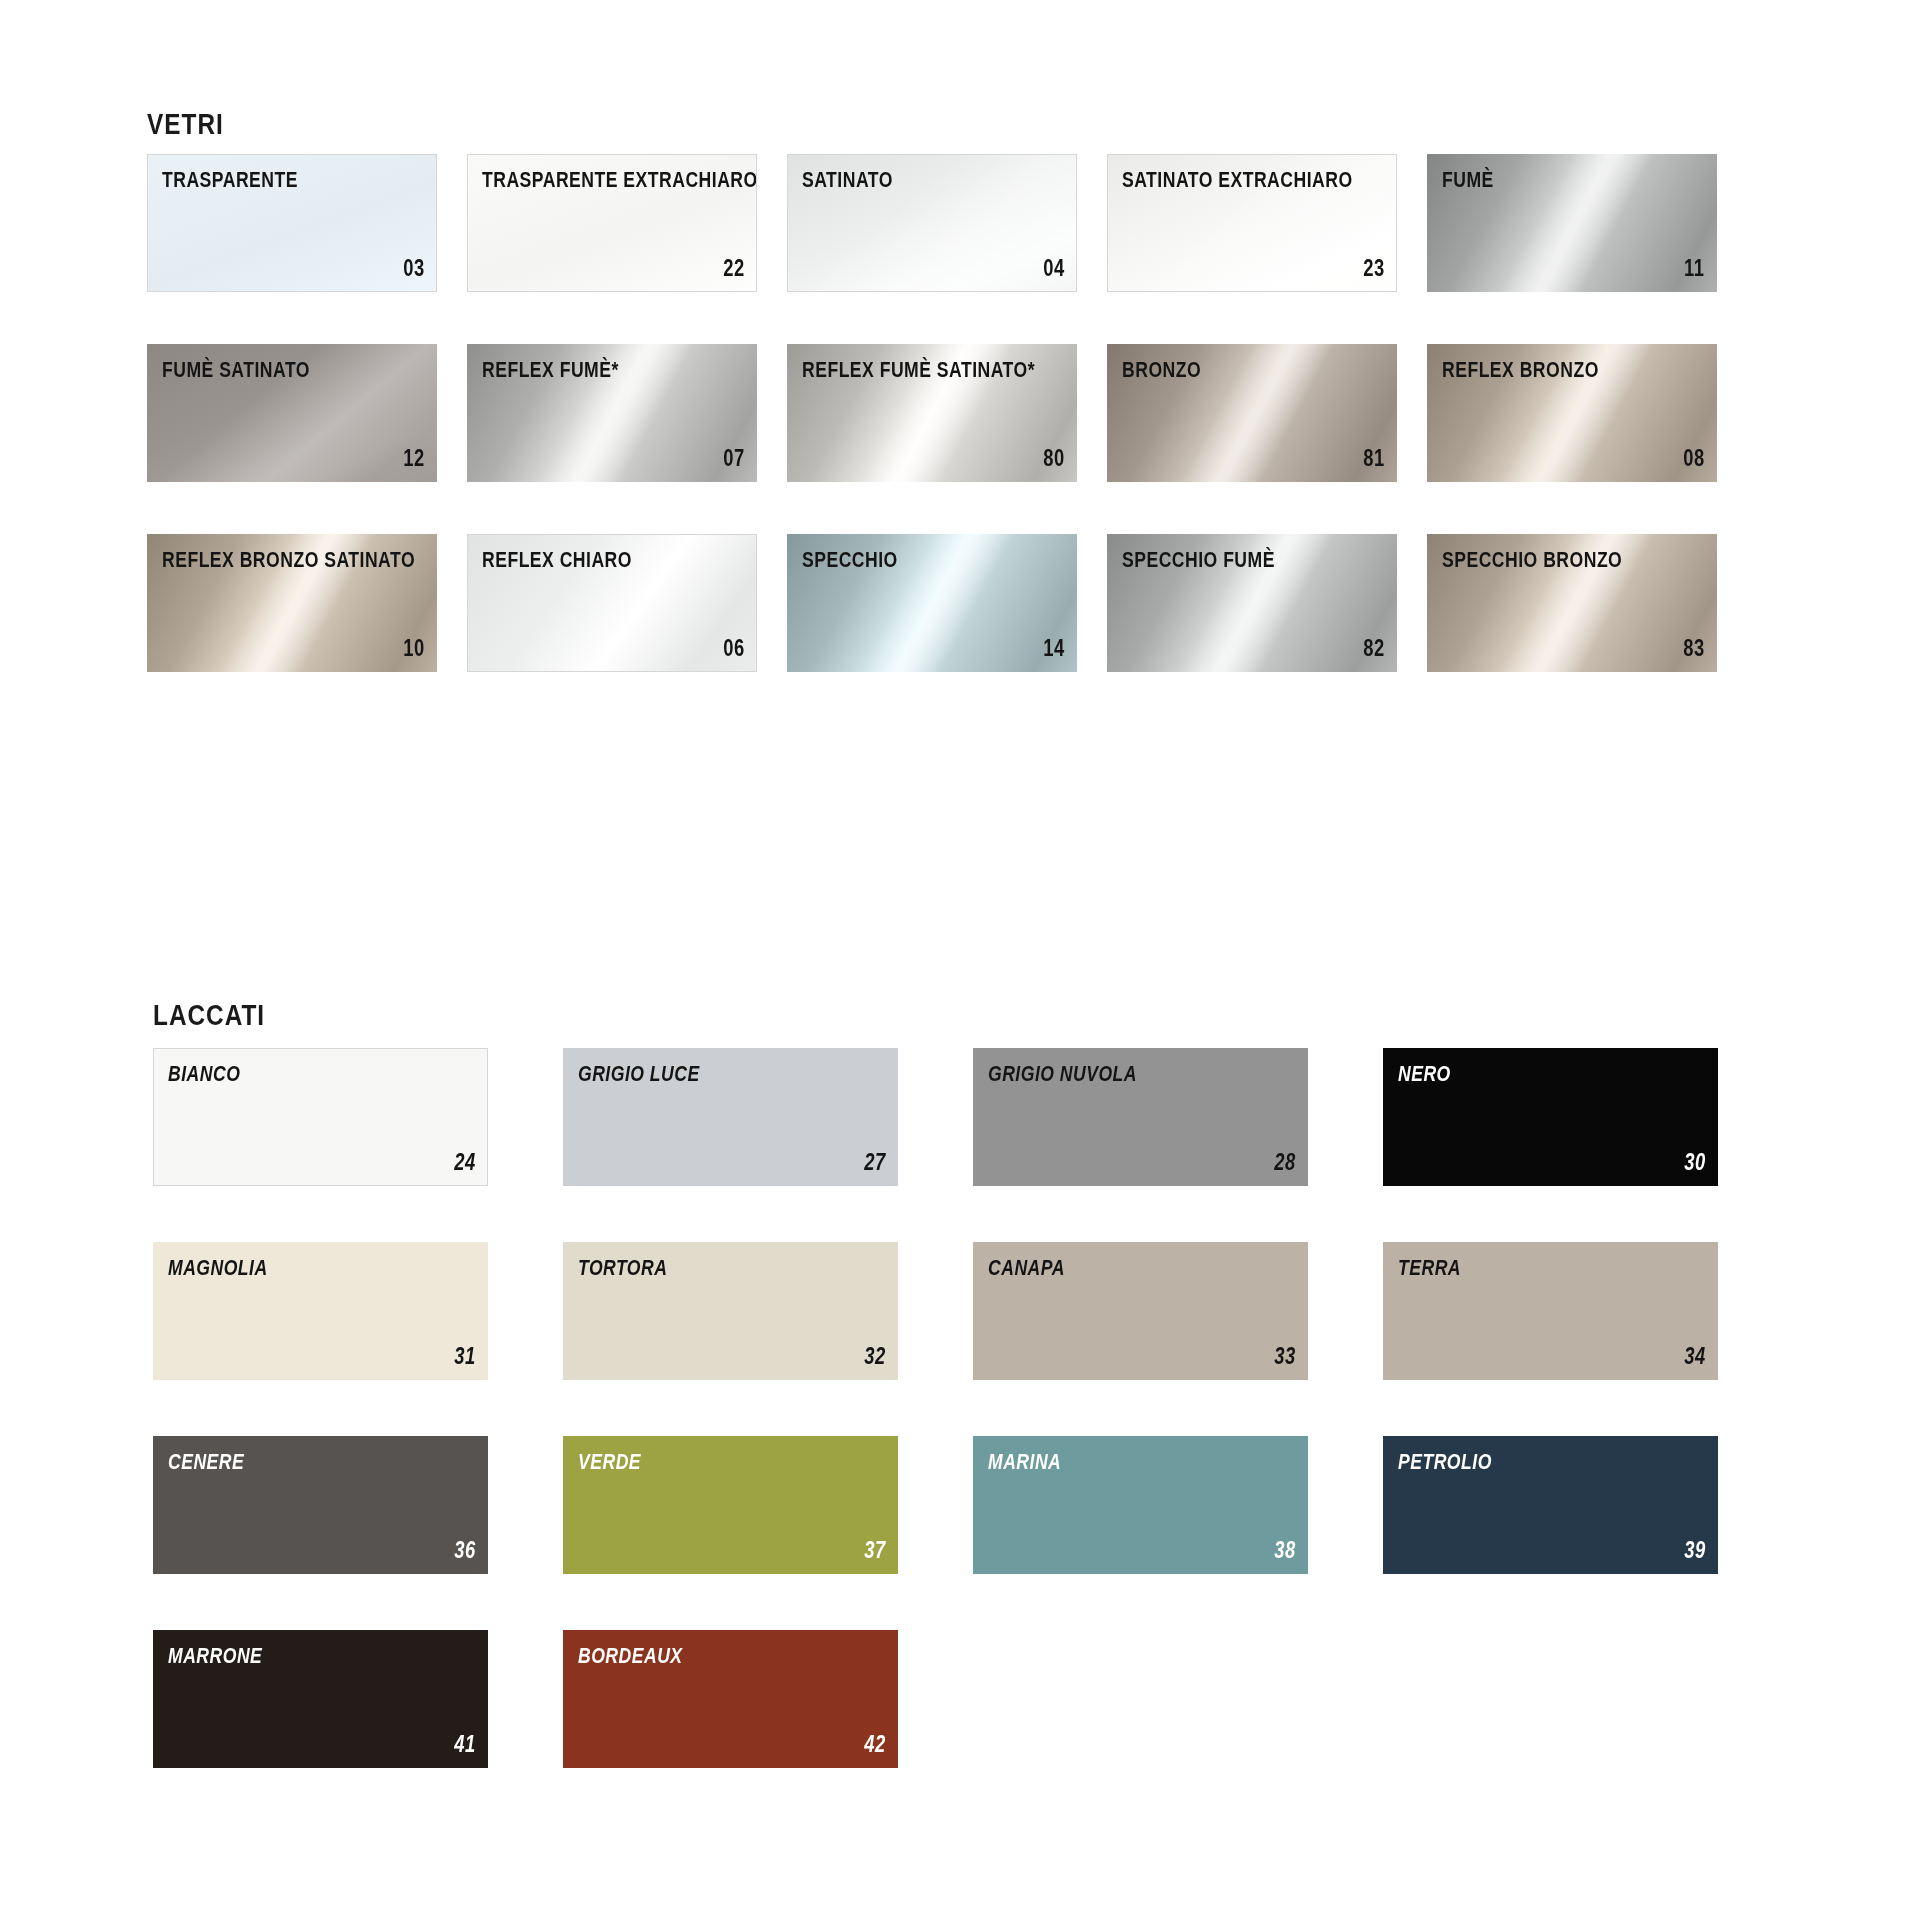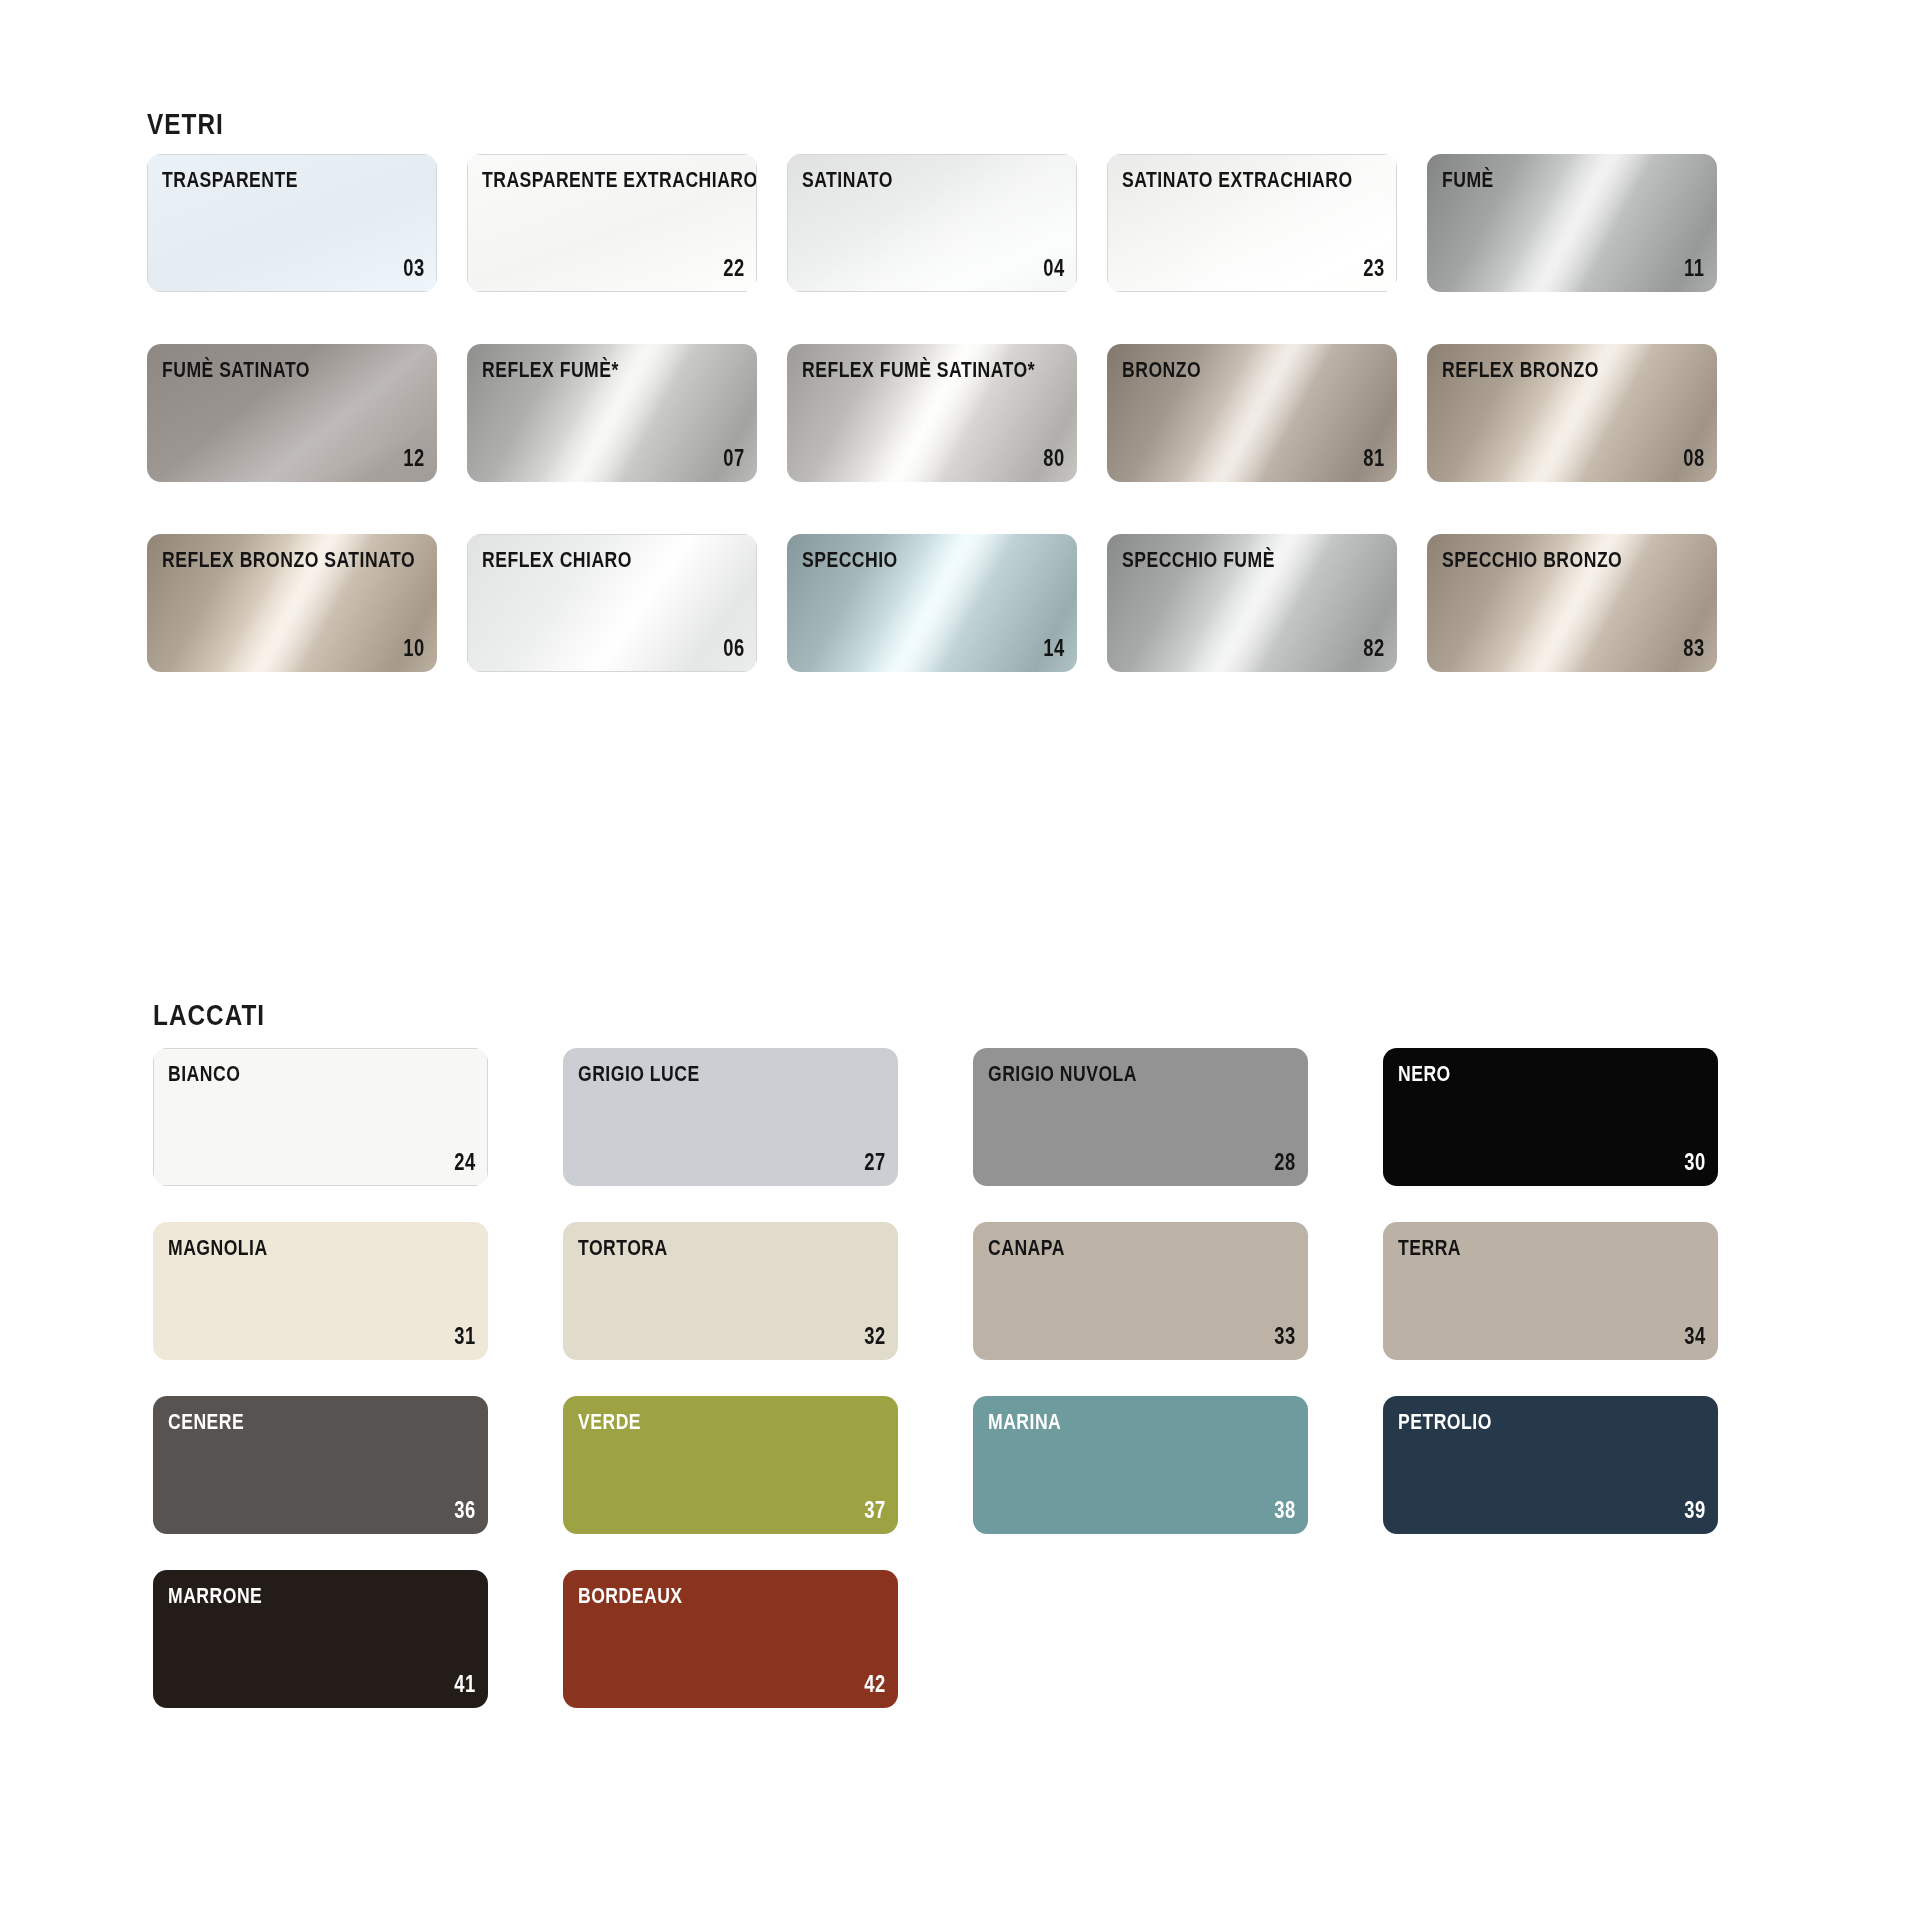--- a/index.html
+++ b/index.html
@@ -37,21 +37,20 @@
   
   .swatch-grid {
     display: flex;
     flex-wrap: wrap;
   }
 
   .swatch {
     position: relative;
     box-sizing: border-box;
     overflow: hidden;
-    border-radius: 14px;
   }
 
   .swatch-inner {
     position: absolute;
     inset: 0;
   }
 
   .swatch-label,
   .swatch-code {
     position: absolute;
@@ -108,21 +107,22 @@
   #laccati-grid {
     position: absolute;
     left: 153px;
     top: 1048px;
     width: 1603px;
   }
   #laccati-grid .swatch {
     width: 335px;
     height: 138px;
     margin-right: 75px;
-    margin-bottom: 36px;
+    margin-bottom: 56px;
+    font-style: italic;
   }
   #laccati-grid .swatch:nth-child(4n) { margin-right: 0; }
 
   
   .swatch::after {
     content: "";
     position: absolute;
     inset: 0;
     pointer-events: none;
     box-shadow: 1px 1px 1.9px rgba(0,0,0,0.13);

